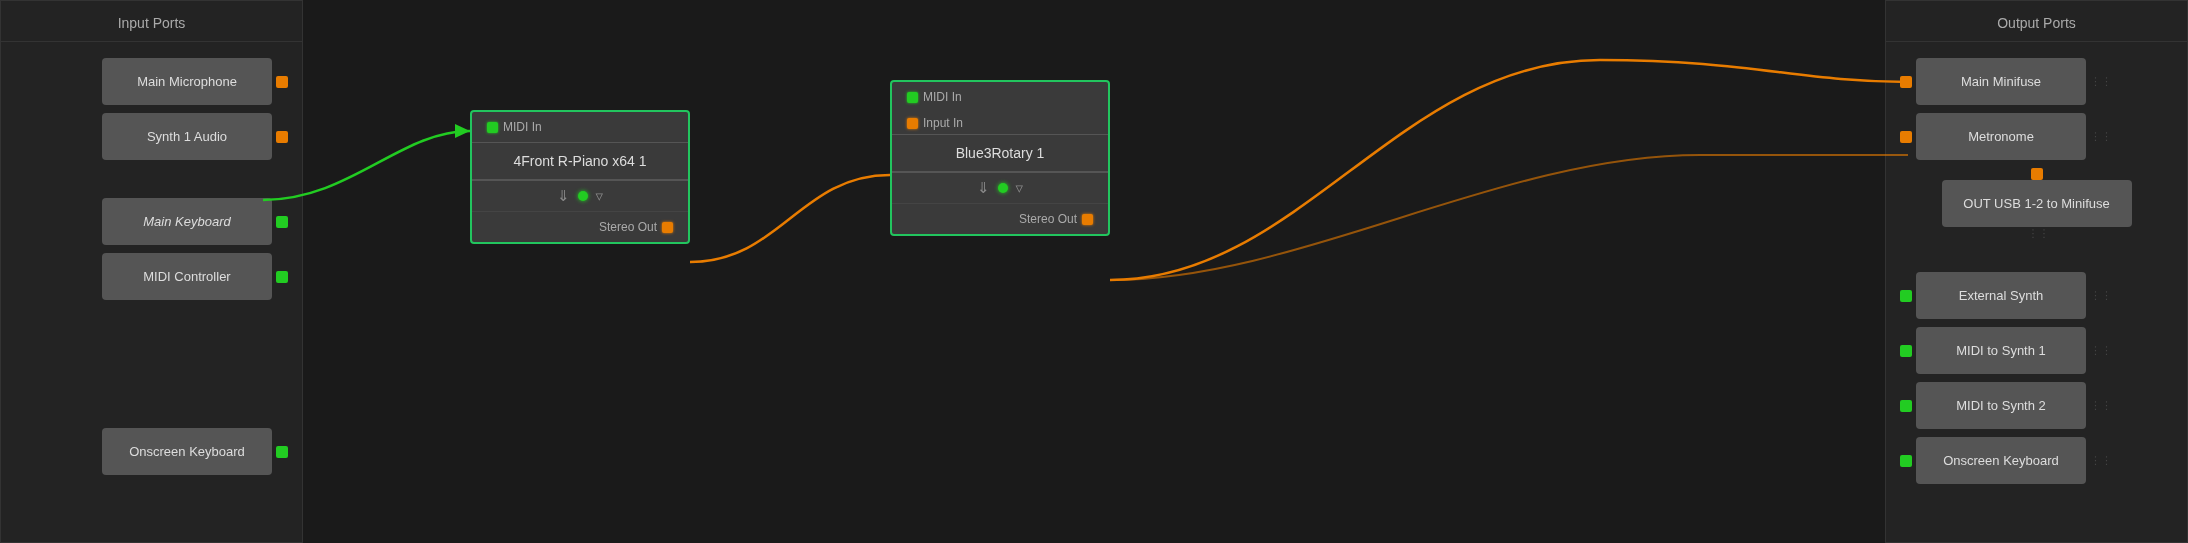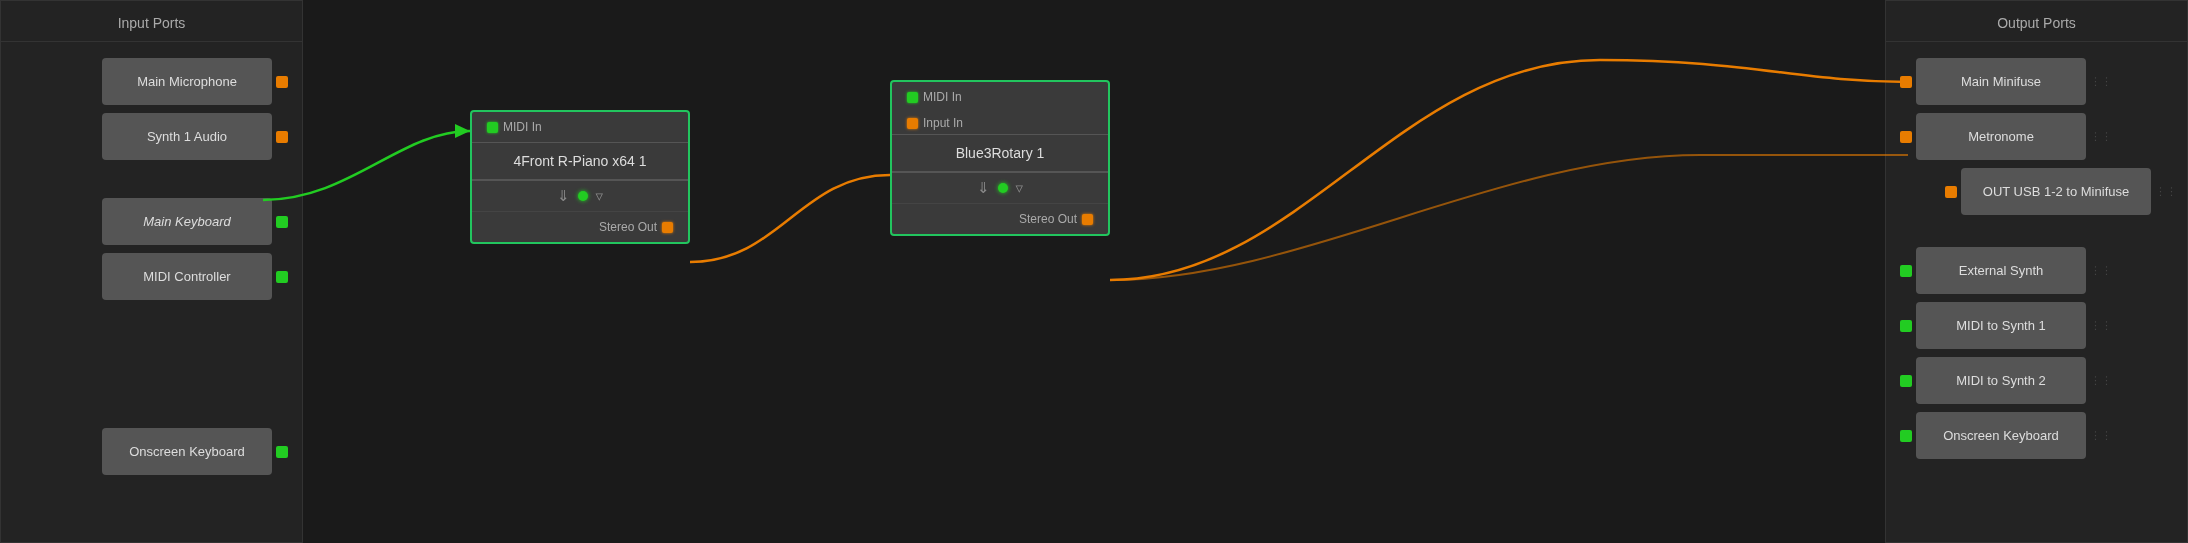--- a/index.html
+++ b/index.html
@@ -189,21 +189,21 @@
     <span class="port-label">Main Minifuse</span>
     <span style="margin-left:4px;color:#444;font-size:11px;">⋮⋮</span>
   </div>
 
   <div class="port-item" style="justify-content:flex-start;">
     <span class="port-dot dot-orange"></span>
     <span class="port-label">Metronome</span>
     <span style="margin-left:4px;color:#444;font-size:11px;">⋮⋮</span>
   </div>
 
-  <div class="port-item" style="justify-content:flex-end;">
+  <div class="port-item" style="justify-content:center;flex-direction:column;">
     <span class="port-dot dot-orange"></span>
     <span class="port-label" style="min-width:190px;">OUT USB 1-2 to Minifuse</span>
     <span style="margin-left:4px;color:#444;font-size:11px;">⋮⋮</span>
   </div>
 
   <div style="height:16px;"></div>
 
   <div class="port-item" style="justify-content:flex-start;">
     <span class="port-dot dot-green"></span>
     <span class="port-label">External Synth</span>

